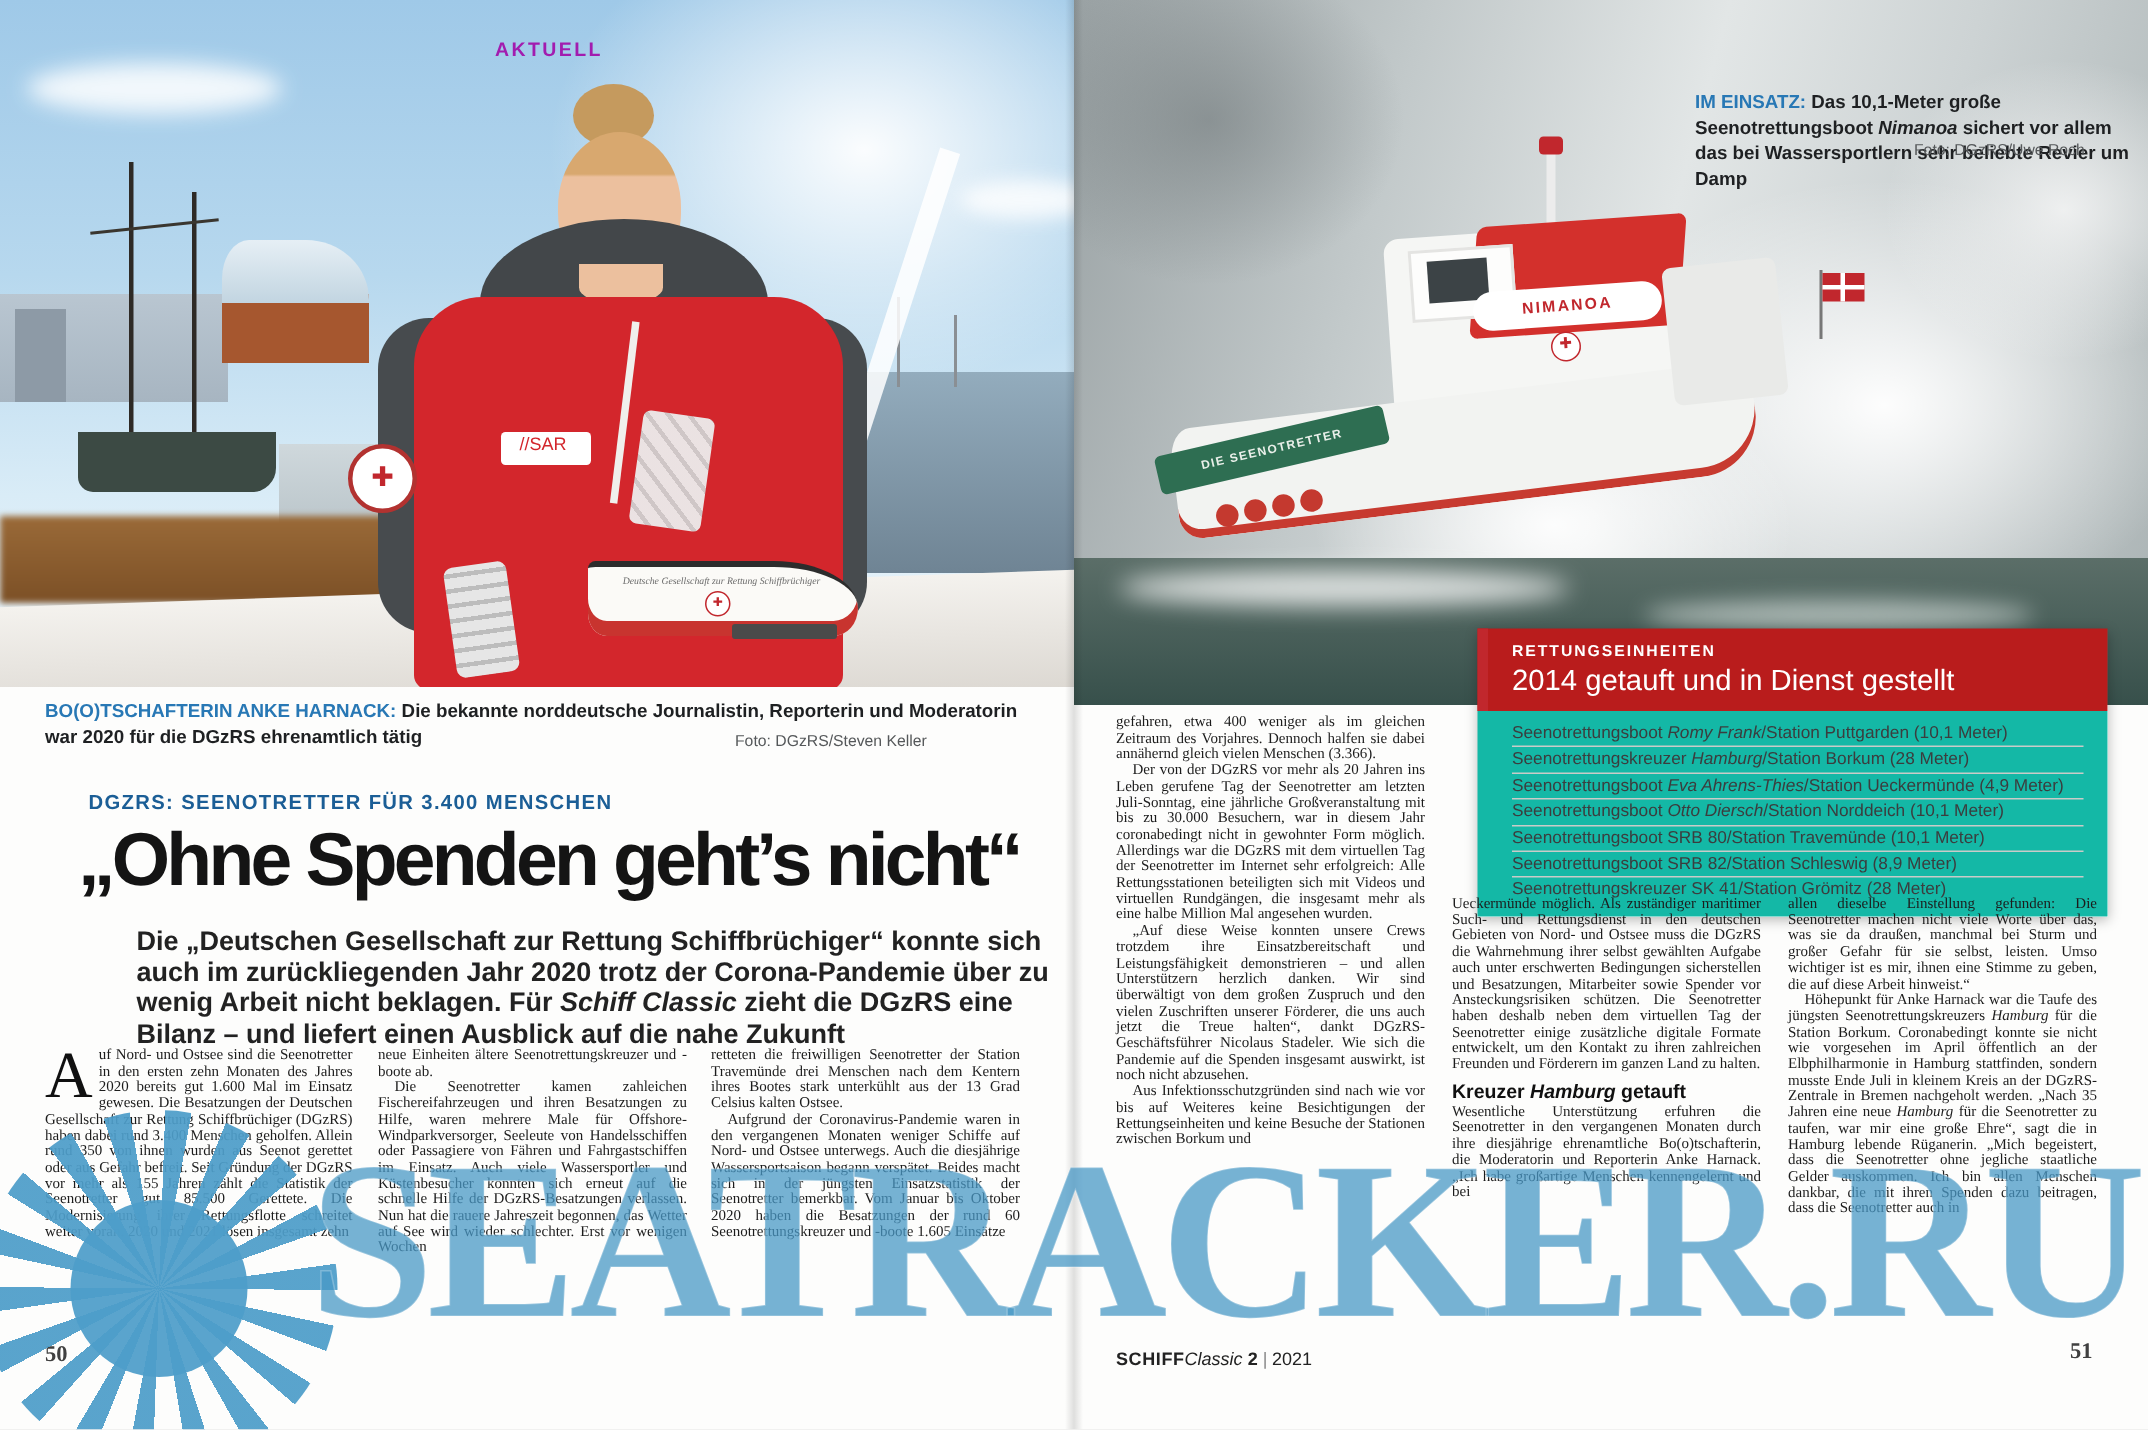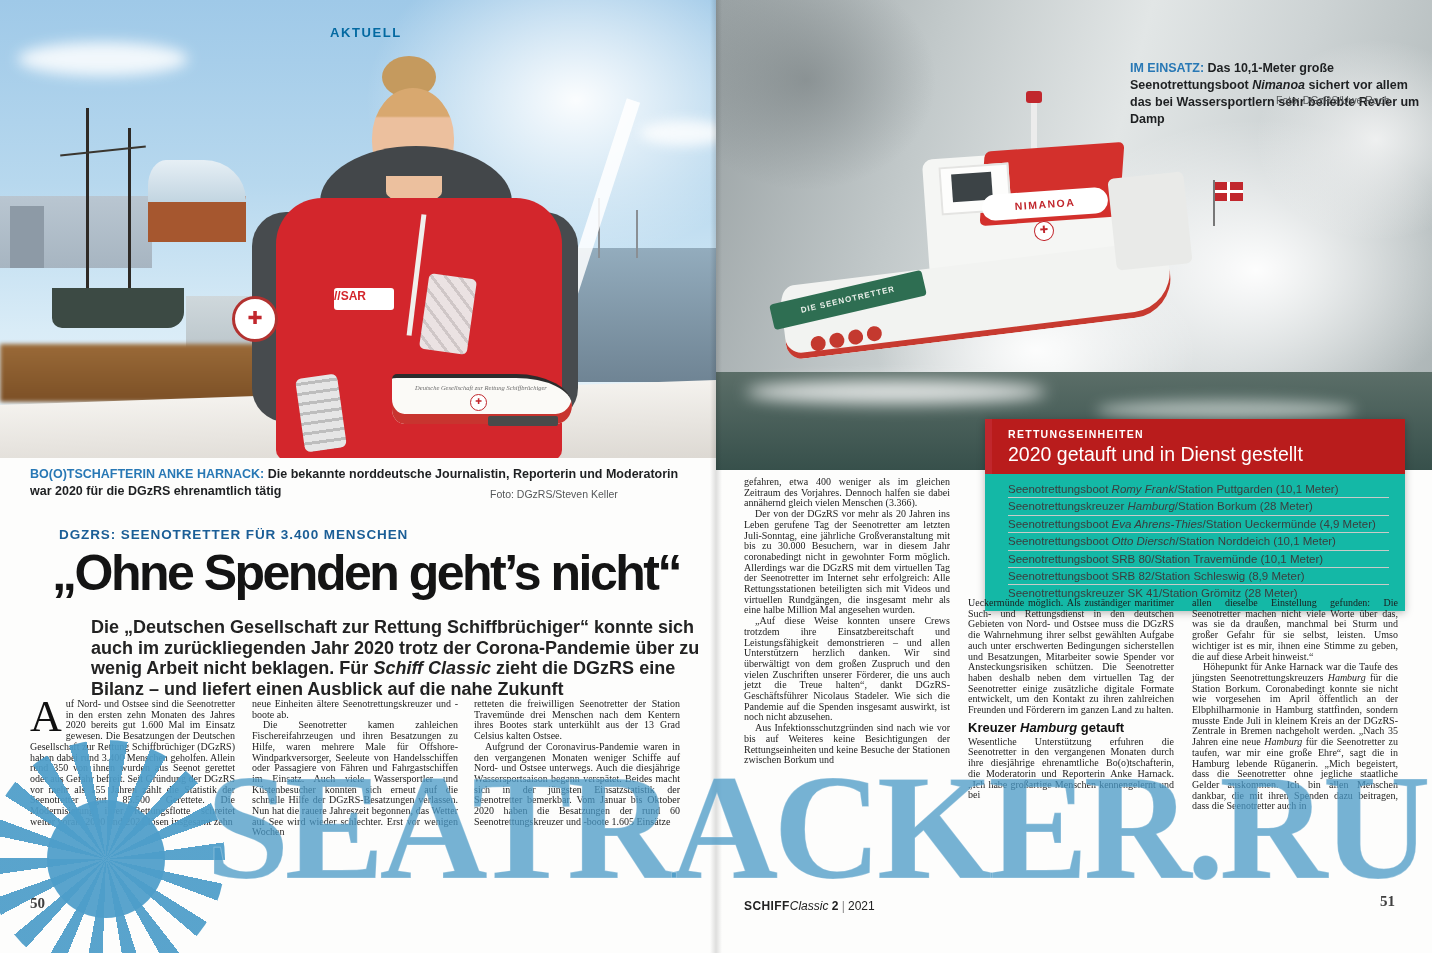--- a/index.html
+++ b/index.html
@@ -2,21 +2,21 @@
 <html><head>
 <meta charset="utf-8">
 <style>
   html,body{margin:0;padding:0;background:#e8e8e8;}
   .spread{position:relative;width:1432px;height:953px;background:#fdfdfc;overflow:hidden;
           font-family:"Liberation Sans",sans-serif;color:#1c1c1c;}
   .abs{position:absolute;}
   .page{position:absolute;top:0;width:716px;height:953px;}
   .photo{position:absolute;overflow:hidden;}
   
-  .section-label{font-weight:700;font-size:13px;letter-spacing:1.6px;color:#0369a1;}
+  .section-label{font-weight:700;font-size:13px;letter-spacing:1.6px;color:#a21caf;}
   .cap{font-weight:700;font-size:12.5px;line-height:17px;color:#1e2022;}
   .cap .lead{color:#2878b5;}
   .credit{font-weight:400;font-size:10.5px;color:#55585a;}
   .kicker{font-weight:700;font-size:13.5px;letter-spacing:.9px;color:#1b5e96;}
   .headline{font-weight:700;font-size:50px;line-height:1.08;letter-spacing:-2.5px;color:#141414;white-space:nowrap;}
   .leadpar{font-weight:700;font-size:18px;line-height:20.5px;color:#222;margin-left:32px;}
   .bodycol{font-family:"Liberation Serif",serif;font-size:10px;line-height:10.7px;text-align:justify;color:#1c1c1c;}
   .bodycol p{margin:0;}
   .bodycol p.ind{text-indent:11px;}
   .dropcap{float:left;font-size:44px;line-height:34px;padding:1px 4px 0 0;font-weight:400;color:#101010;}
@@ -79,21 +79,21 @@
       <div class="abs" style="left:382px;top:56px;width:54px;height:42px;background:#c59a5e;border-radius:50%;"></div>
       <div class="abs" style="left:372px;top:88px;width:82px;height:100px;background:linear-gradient(180deg,#d8a86f 0%,#d8a86f 28%,#ecc09e 30%);border-radius:50% 50% 46% 46%;"></div>
       <div class="abs" style="left:320px;top:146px;width:192px;height:112px;background:#43474a;border-radius:50%;"></div>
       <div class="abs" style="left:386px;top:176px;width:56px;height:26px;background:#ecc09e;border-radius:0 0 40% 40%;"></div>
       <div class="abs" style="left:252px;top:212px;width:72px;height:210px;background:#474b4e;border-radius:34px;"></div>
       <div class="abs" style="left:506px;top:212px;width:72px;height:210px;background:#474b4e;border-radius:34px;"></div>
       <div class="abs" style="left:276px;top:198px;width:286px;height:262px;background:#d3262c;border-radius:46px 46px 10px 10px;"></div>
       <div class="abs" style="left:414px;top:214px;width:5px;height:122px;background:#f0efec;transform:rotate(7deg);"></div>
       <div class="abs" style="left:424px;top:276px;width:48px;height:76px;background:repeating-linear-gradient(45deg,#ececec 0 8px,#cfcfcf 8px 11px);border-radius:5px;transform:rotate(8deg);opacity:.95;"></div>
       <div class="abs" style="left:300px;top:376px;width:42px;height:74px;background:repeating-linear-gradient(0deg,#e6e6e6 0 7px,#bdbdbd 7px 10px);border-radius:6px;transform:rotate(-8deg);"></div>
-      <div class="abs" style="left:334px;top:288px;width:60px;height:22px;background:#fff;border-radius:3px;font-weight:700;font-size:12px;color:#d3262c;text-align:left;padding:1px 4px 0 0;box-sizing:border-box;"><span style="color:#d3262c;">//</span><span>SAR</span></div>
+      <div class="abs" style="left:334px;top:288px;width:60px;height:22px;background:#fff;border-radius:3px;font-weight:400;font-size:12px;color:#d3262c;text-align:center;padding:1px 4px 0 0;box-sizing:border-box;"><span style="color:#d3262c;">//</span><span>SAR</span></div>
       <div class="abs" style="left:232px;top:296px;width:40px;height:40px;background:#fff;border:3px solid #b23230;border-radius:50%;text-align:center;font-size:18px;line-height:38px;color:#c1272d;">✚</div>
 
       <div class="abs" style="left:392px;top:368px;width:180px;height:60px;">
         <div class="abs" style="left:0;top:6px;width:180px;height:46px;background:#fbfaf7;border-top:4px solid #2c2c2c;border-radius:8px 90px 26px 20px/8px 50px 30px 24px;box-shadow:inset 0 -10px 0 #c8342f;"></div>
         <div class="abs" style="left:14px;top:16px;width:150px;height:14px;font-family:'Liberation Serif',serif;font-style:italic;font-size:6.5px;color:#6b6b6b;text-align:center;">Deutsche Gesellschaft zur Rettung Schiffbrüchiger</div>
         <div class="abs" style="left:78px;top:26px;width:15px;height:15px;background:#fff;border:1.5px solid #c1272d;border-radius:50%;color:#c1272d;font-size:8px;line-height:13px;text-align:center;">✚</div>
         <div class="abs" style="left:96px;top:48px;width:70px;height:10px;background:#4a4a4a;border-radius:2px;"></div>
       </div>
       <div class="abs section-label" style="left:330px;top:25px;">AKTUELL</div>
     </div>
@@ -160,21 +160,21 @@
     </div>
 
     <div class="abs cap" style="left:414px;top:60px;width:298px;">
       <span class="lead">IM EINSATZ:</span><span> Das 10,1-Meter große Seenotrettungsboot </span><i>Nimanoa</i><span> sichert vor allem das bei Wassersportlern sehr beliebte Revier um Damp</span>
     </div>
     <div class="abs credit" style="left:560px;top:94px;width:152px;">Foto: DGzRS/Uwe Roch</div>
 
     <div class="ubox" style="left:269px;top:419px;">
       <div class="ubox-head">
         <div class="ubox-label">RETTUNGSEINHEITEN</div>
-        <div class="ubox-title">2020 getauft und in Dienst gestellt</div>
+        <div class="ubox-title">2014 getauft und in Dienst gestellt</div>
       </div>
       <div class="ubox-list">
         <div class="u-row"><span>Seenotrettungsboot </span><i>Romy Frank</i><span>/Station Puttgarden (10,1 Meter)</span></div>
         <div class="u-row"><span>Seenotrettungskreuzer </span><i>Hamburg</i><span>/Station Borkum (28 Meter)</span></div>
         <div class="u-row"><span>Seenotrettungsboot </span><i>Eva Ahrens-Thies</i><span>/Station Ueckermünde (4,9 Meter)</span></div>
         <div class="u-row"><span>Seenotrettungsboot </span><i>Otto Diersch</i><span>/Station Norddeich (10,1 Meter)</span></div>
         <div class="u-row"><span>Seenotrettungsboot SRB 80</span><i></i><span>/Station Travemünde (10,1 Meter)</span></div>
         <div class="u-row"><span>Seenotrettungsboot SRB 82</span><i></i><span>/Station Schleswig (8,9 Meter)</span></div>
         <div class="u-row"><span>Seenotrettungskreuzer SK 41</span><i></i><span>/Station Grömitz (28 Meter)</span></div>
       </div>

